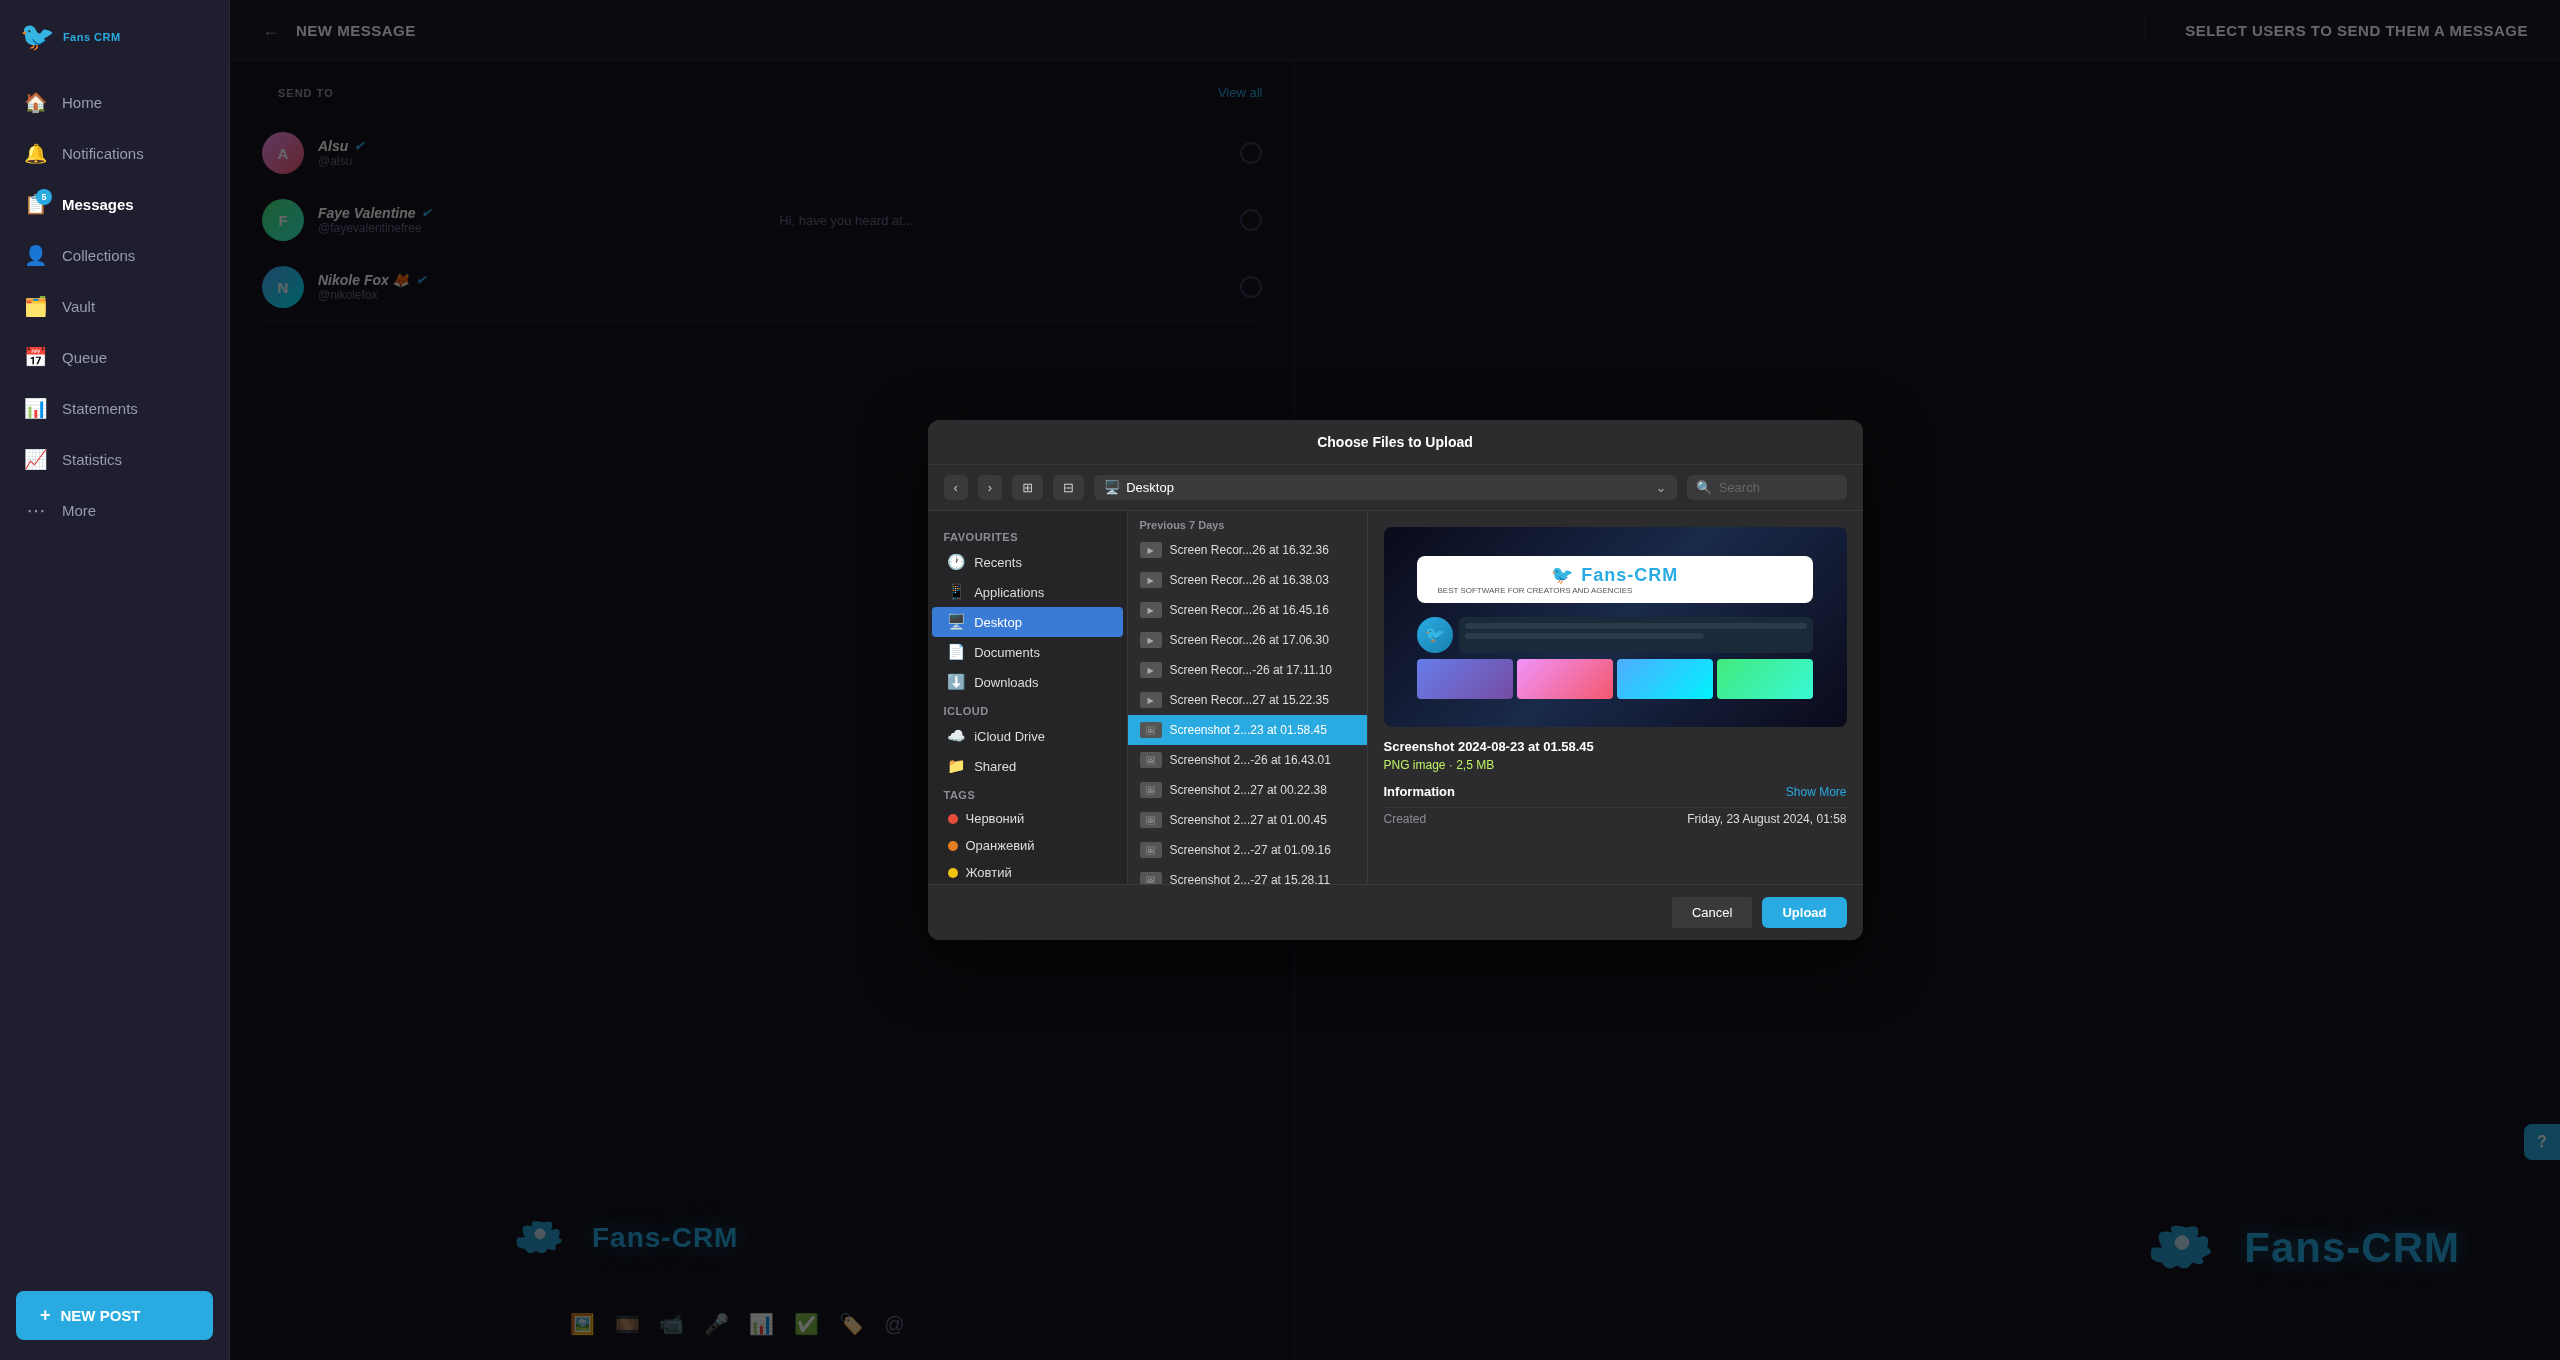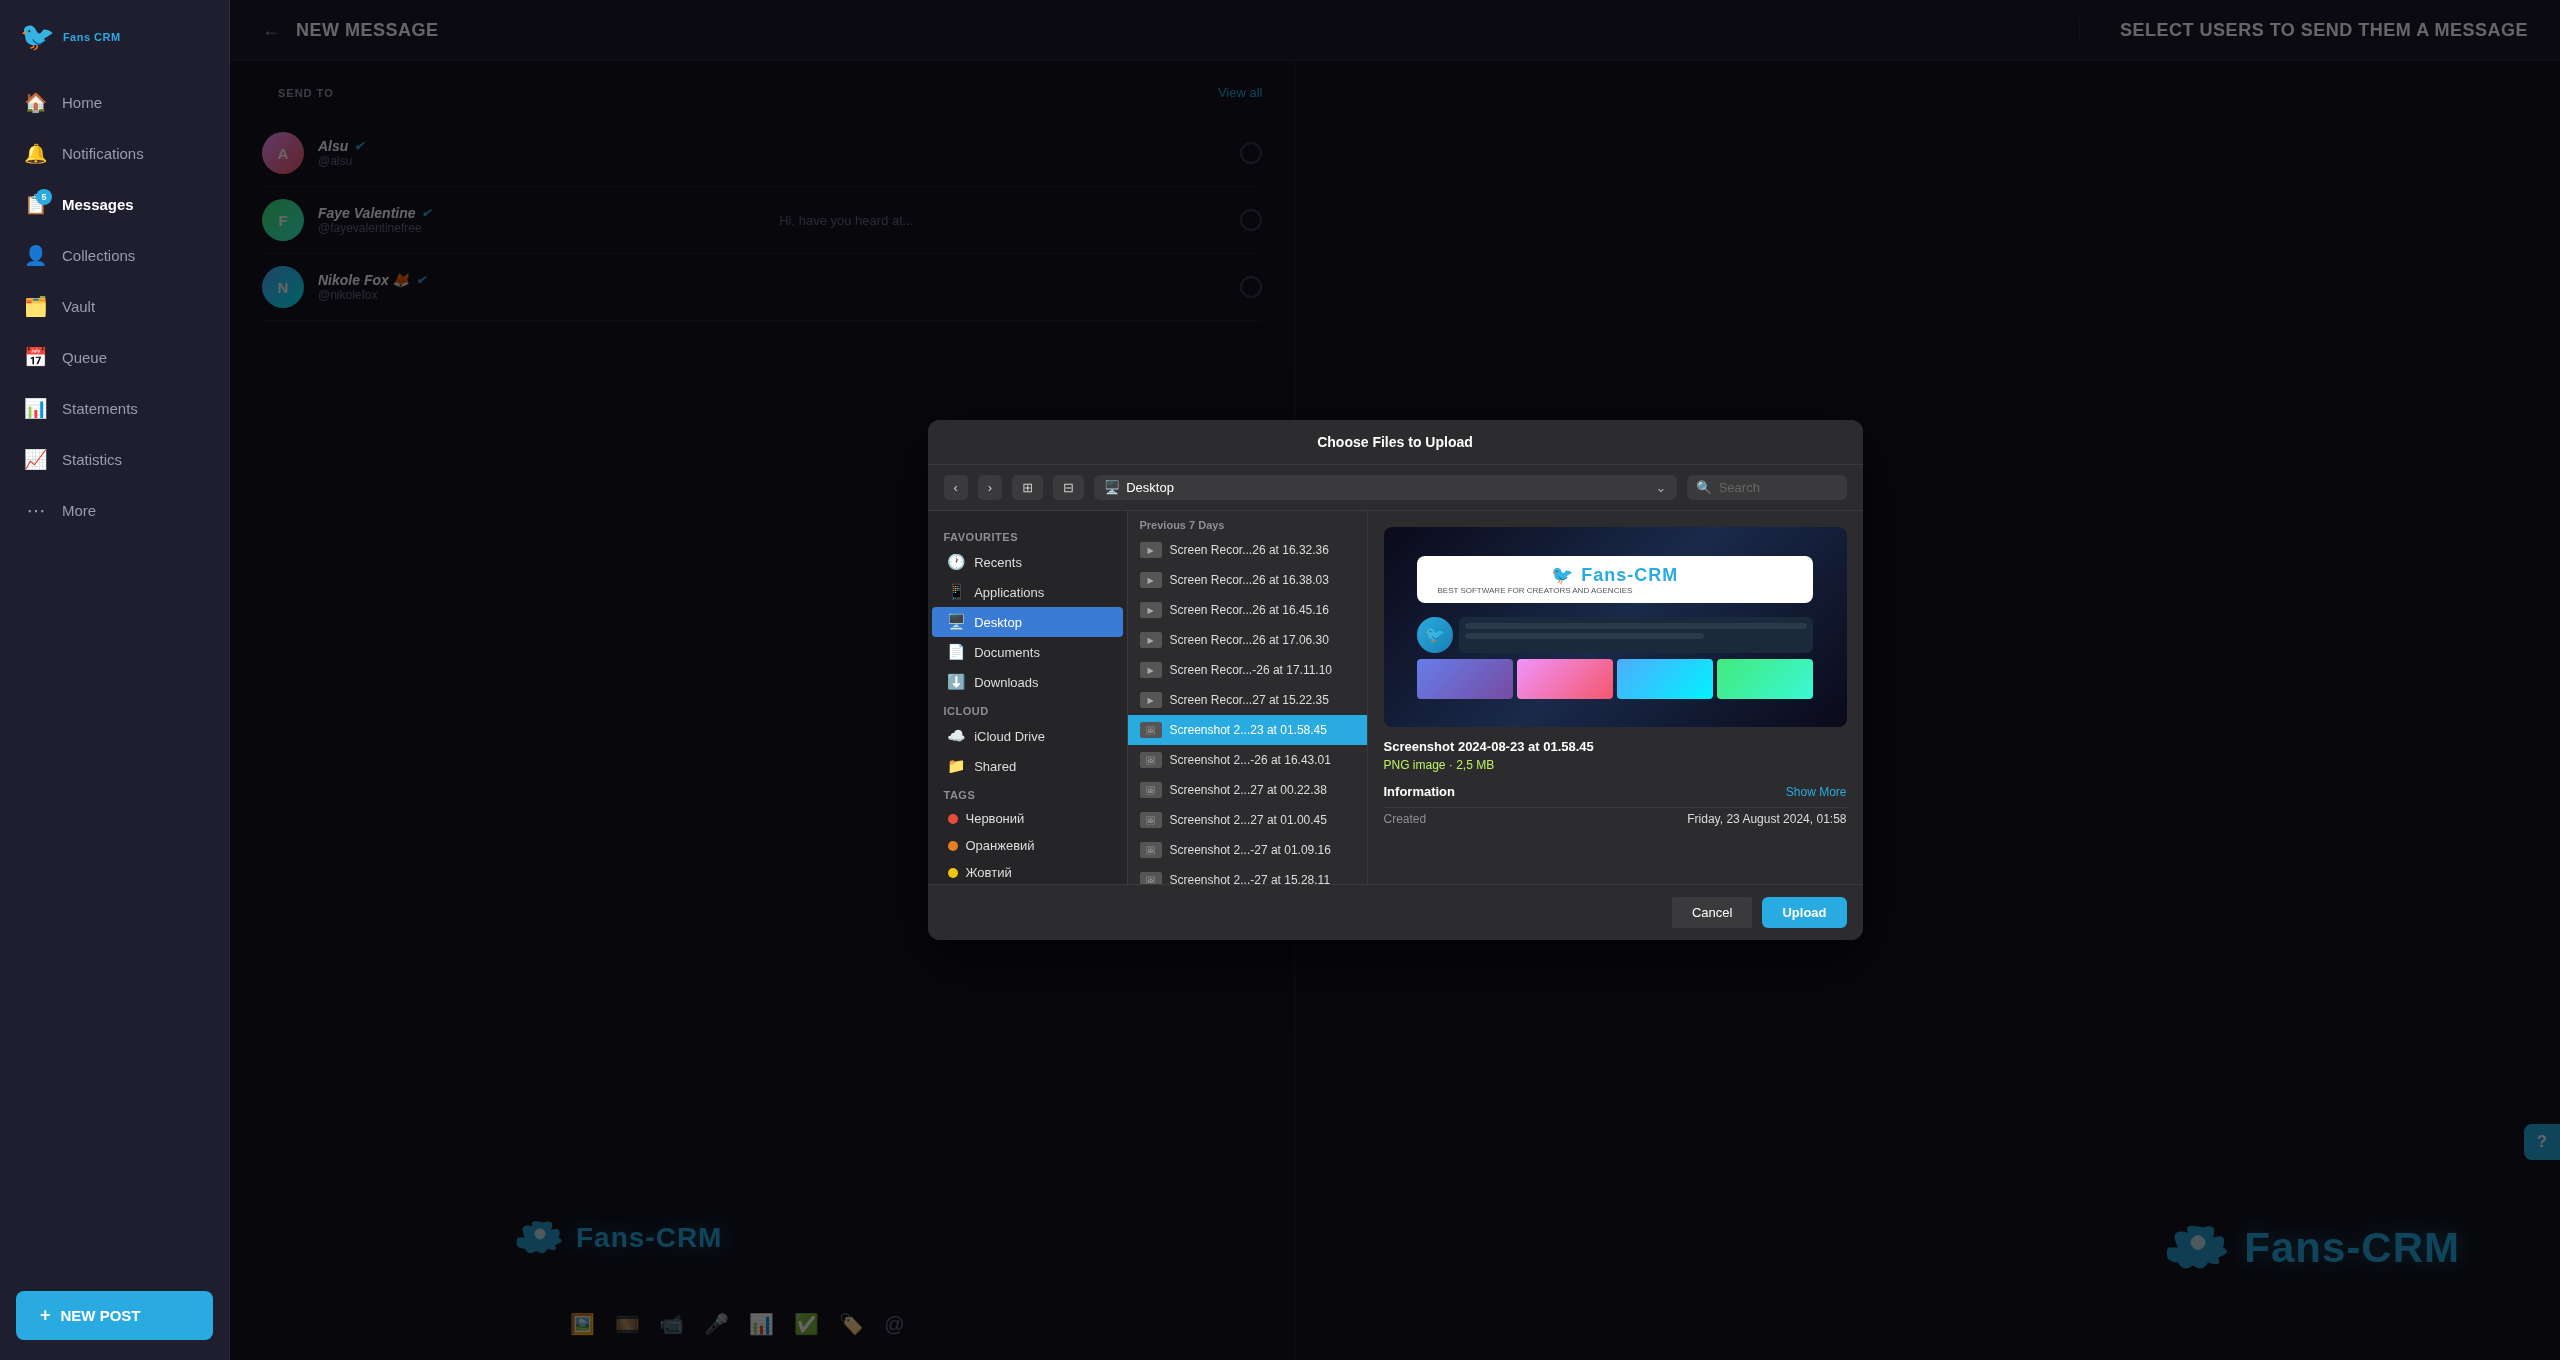--- a/index.html
+++ b/index.html
@@ -61,21 +61,21 @@
 
     
     .main { flex: 1; display: flex; flex-direction: column; background: #14141f; position: relative; }
     .main-header {
       background: #1a1a2a;
       padding: 18px 32px;
       display: flex; align-items: center; gap: 16px;
       border-bottom: 1px solid #2a2a3e;
     }
     .back-arrow { color: #9a9ab0; font-size: 18px; cursor: pointer; }
-    .header-title { font-size: 18px; font-weight: 700; color: #fff; letter-spacing: 0.5px; }
+    .header-title { font-size: 15px; font-weight: 700; color: #fff; letter-spacing: 0.5px; }
     .main-content { flex: 1; display: flex; overflow: hidden; }
 
     
     .left-panel { flex: 1; padding: 24px 32px; border-right: 1px solid #2a2a3e; overflow-y: auto; }
     .send-to-header { display: flex; justify-content: space-between; align-items: center; margin-bottom: 20px; }
     .send-to-label { font-size: 11px; font-weight: 600; color: #9a9ab0; letter-spacing: 1px; text-transform: uppercase; margin-left: 16px; }
     .view-all { color: #29abe2; font-size: 13px; cursor: pointer; }
 
     
     .right-panel { flex: 1.2; padding: 24px 32px; overflow-y: auto; }
@@ -304,21 +304,21 @@
       z-index: 10;
       pointer-events: none;
     }
     .watermark-2 {
       position: absolute;
       bottom: 80px; right: 100px;
       z-index: 10;
       pointer-events: none;
     }
     .fans-crm-logo {
-      display: flex; align-items: center; gap: 6px; justify-content: space-between;
+      display: flex; align-items: center; gap: 22px; justify-content: space-between;
     }
     .fans-crm-text {
       color: #29abe2;
       font-weight: 800;
       font-size: 28px;
       letter-spacing: 1px;
       text-shadow: 0 0 20px rgba(41,171,226,0.5);
     }
     .fans-crm-text-lg {
       font-size: 42px;

